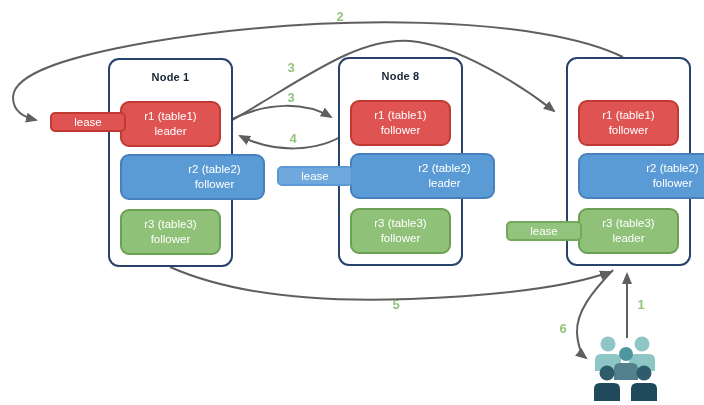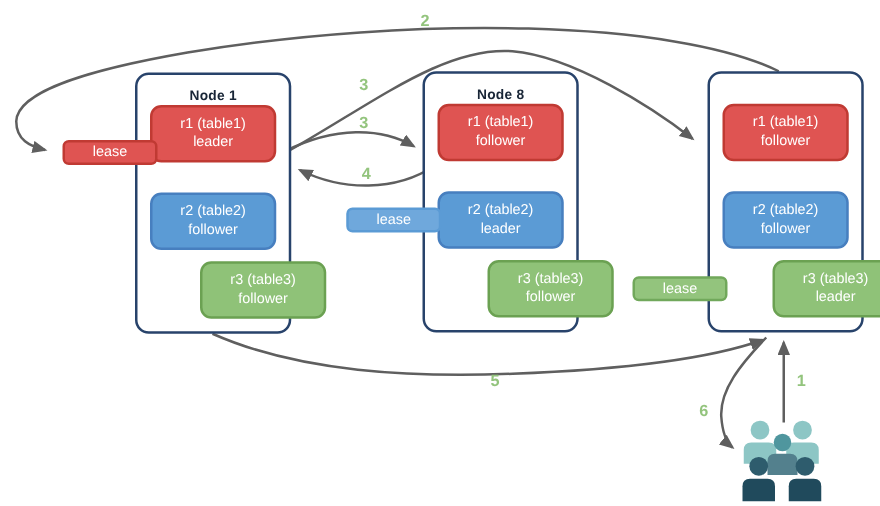--- a/index.html
+++ b/index.html
@@ -2,23 +2,23 @@
 <html><head>
 <meta charset="utf-8">
 <style>
   html,body{margin:0;padding:0;background:#ffffff;font-family:"Liberation Sans",sans-serif;}
   #canvas{position:relative;width:704px;height:405px;background:#fff;overflow:hidden;}
   #arrows{position:absolute;left:0;top:0;width:704px;height:405px;}
   .node{position:absolute;width:121px;height:205px;background:#fff;border:2px solid #28436b;border-radius:11px;}
   .node-title{text-align:center;margin-top:11px;font-weight:bold;font-size:11px;color:#182536;letter-spacing:.2px;}
   .replica{position:absolute;left:10px;width:97px;height:42px;border-radius:9px;border:2px solid;color:#fff;
            font-size:11.5px;line-height:1.3;display:flex;flex-direction:column;align-items:center;justify-content:center;text-align:center;}
-  .r1{top:24px;} .r2{top:94px;} .r3{top:149px;margin-left:40px;}
+  .r1{top:41px;} .r2{top:94px;} .r3{top:149px;}
   .c-red{background:#df5452;border-color:#c03a33;}
-  .c-blue{background:#5b9bd5;border-color:#477fbf;}
+  .c-blue{background:#5b9bd5;border-color:#477fbf;padding-left:44px;}
   .c-green{background:#8fc278;border-color:#6ba152;}
   .lease{position:absolute;width:76px;height:20px;border-radius:5px;color:#fff;font-size:11.5px;
          display:flex;align-items:center;justify-content:center;border:2px solid;box-sizing:border-box;text-align:center;}
   .lease-red{left:50px;top:112px;background:#df5452;border-color:#c03a33;}
   .lease-blue{left:277px;top:166px;background:#6fa8dc;border-color:#5b9bd5;}
   .lease-green{left:506px;top:221px;background:#93c47d;border-color:#71a85b;}
   .step{position:absolute;width:20px;text-align:center;font-weight:bold;font-size:13px;color:#93c47d;}
   .step-1{left:631px;top:297px;} .step-2{left:330px;top:9px;} .step-3a{left:281px;top:60px;}
   .step-3b{left:281px;top:90px;} .step-4{left:283px;top:131px;} .step-5{left:386px;top:297px;}
   .step-6{left:553px;top:321px;}

